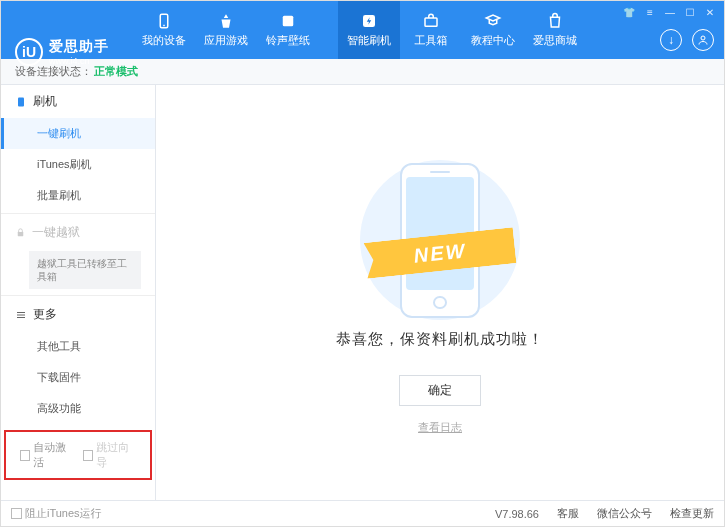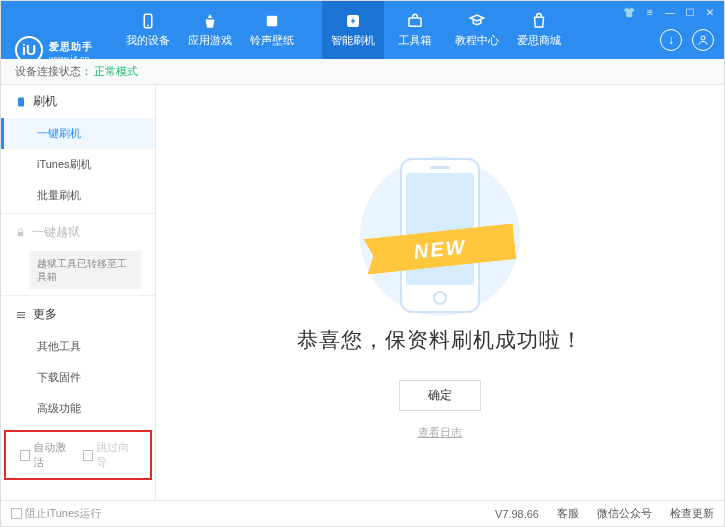--- a/index.html
+++ b/index.html
@@ -3,33 +3,33 @@
 <meta charset="utf-8">
 <style>
 * { margin: 0; padding: 0; box-sizing: border-box; font-family: "Microsoft YaHei", Arial, sans-serif; }
 body { width: 725px; height: 527px; overflow: hidden; background: #fff; }
 .app { width: 725px; height: 527px; display: flex; flex-direction: column; border: 1px solid #ddd; }
 
 .header { background: #2d8cf0; height: 58px; display: flex; align-items: center; color: #fff; position: relative; }
 .logo-block { display: flex; align-items: flex-end; padding: 0 14px; }
 .logo-circle { width: 28px; height: 28px; border: 2px solid #fff; border-radius: 50%; display: flex; align-items: center; justify-content: center; font-weight: bold; font-size: 14px; margin-right: 6px; }
 .logo-text { display: flex; flex-direction: column; }
-.logo-title { font-size: 10px; font-weight: bold; letter-spacing: 1px; margin-top: 44px; }
+.logo-title { font-size: 14px; font-weight: bold; letter-spacing: 1px; margin-top: 44px; }
 .logo-sub { font-size: 9px; opacity: 0.9; }
 .nav { display: flex; height: 100%; margin-left: 10px; }
 .nav-item { width: 62px; display: flex; flex-direction: column; align-items: center; justify-content: center; font-size: 11px; cursor: pointer; gap: 3px; }
 .nav-item.active { background: #1b74d4; margin-left: 19px; }
 .nav-icon { width: 18px; height: 18px; display: flex; align-items: center; justify-content: center; }
 .titlebar { position: absolute; top: 4px; right: 6px; display: flex; gap: 4px; font-size: 10px; }
 .tb-btn { width: 16px; height: 14px; display: flex; align-items: center; justify-content: center; cursor: pointer; opacity: 0.85; }
 .header-right { position: absolute; right: 10px; bottom: 8px; display: flex; gap: 10px; }
 .hr-circle { width: 22px; height: 22px; border: 1.5px solid #fff; border-radius: 50%; display: flex; align-items: center; justify-content: center; cursor: pointer; font-size: 12px; }
 
 .status-bar { height: 26px; background: #f7f9fb; border-bottom: 1px solid #e3e7ed; display: flex; align-items: center; padding: 0 14px; font-size: 11px; color: #666; }
-.status-val { color: #19be6b; margin-left: 2px; font-weight: normal; }
+.status-val { color: #19be6b; margin-left: 2px; font-weight: bold; }
 
 .body { flex: 1; display: flex; min-height: 0; }
 .sidebar { width: 155px; border-right: 1px solid #e3e7ed; display: flex; flex-direction: column; font-size: 12px; color: #444; overflow-y: auto; position: relative; }
 .side-group { display: flex; align-items: center; padding: 8px 14px; color: #333; font-size: 12px; gap: 6px; }
 .side-item { padding: 8px 0 8px 36px; cursor: pointer; color: #555; font-size: 11px; }
 .side-item.active { color: #2d8cf0; border-left: 3px solid #2d8cf0; background: #f0f7ff; padding-left: 33px; }
 .side-note { margin: 2px 14px 4px 28px; background: #f2f3f5; color: #888; font-size: 10px; padding: 6px 8px; line-height: 1.3; cursor: pointer; }
 .side-lock { color: #bbb; }
 .side-divider { height: 1px; background: #eee; margin: 2px 0; }
 .red-box { border: 2px solid #e02b2b; margin: 6px 3px; padding: 8px 14px; display: flex; align-items: center; gap: 10px; }
@@ -39,21 +39,21 @@
 
 .main { flex: 1; display: flex; flex-direction: column; align-items: center; justify-content: center; background: #fff; position: relative; }
 .illus { width: 200px; height: 180px; position: relative; display: flex; align-items: center; justify-content: center; }
 .bg-circle { position: absolute; width: 160px; height: 160px; background: #eaf4ff; border-radius: 50%; }
 .phone { position: relative; width: 80px; height: 155px; background: #fff; border: 2px solid #cfe2f7; border-radius: 12px; display: flex; flex-direction: column; align-items: center; padding: 6px; z-index: 2; }
 .phone-screen { width: 68px; height: 115px; background: #d5ecff; border-radius: 4px; margin-top: 4px; }
 .phone-btn { width: 14px; height: 14px; border: 2px solid #cfe2f7; border-radius: 50%; margin-top: 6px; }
 .phone-speaker { width: 20px; height: 3px; background: #cfe2f7; border-radius: 2px; }
 .ribbon { position: absolute; z-index: 3; width: 150px; height: 36px; background: #ffc63e; transform: rotate(-6deg); top: 85px; left: 25px; display: flex; align-items: center; justify-content: center; color: #fff; font-weight: 900; font-size: 20px; font-style: italic; letter-spacing: 2px; clip-path: polygon(0 0, 100% 0, 100% 100%, 0 100%, 8px 50%); }
 .ribbon::before, .ribbon::after { content: ''; position: absolute; border: 8px solid transparent; }
-.success-text { font-size: 21px; color: #333; letter-spacing: 1px; }
+.success-text { font-size: 15px; color: #333; letter-spacing: 1px; }
 .ok-btn { margin-top: 26px; padding: 6px 28px; border: 1px solid #d8dde3; background: #fff; font-size: 12px; cursor: pointer; color: #333; }
 .log-link { margin-top: 14px; font-size: 11px; color: #aaa; cursor: pointer; text-decoration: underline; }
 
 .footer { height: 26px; border-top: 1px solid #e3e7ed; display: flex; align-items: center; padding: 0 10px; font-size: 11px; color: #666; background: #fff; justify-content: space-between; }
 .footer-left { display: flex; align-items: flex-end; gap: 6px; }
 .footer-right { display: flex; align-items: center; gap: 18px; }
 .footer-link { cursor: pointer; color: #555; }
 svg { display: block; }
 </style>
 </head>

